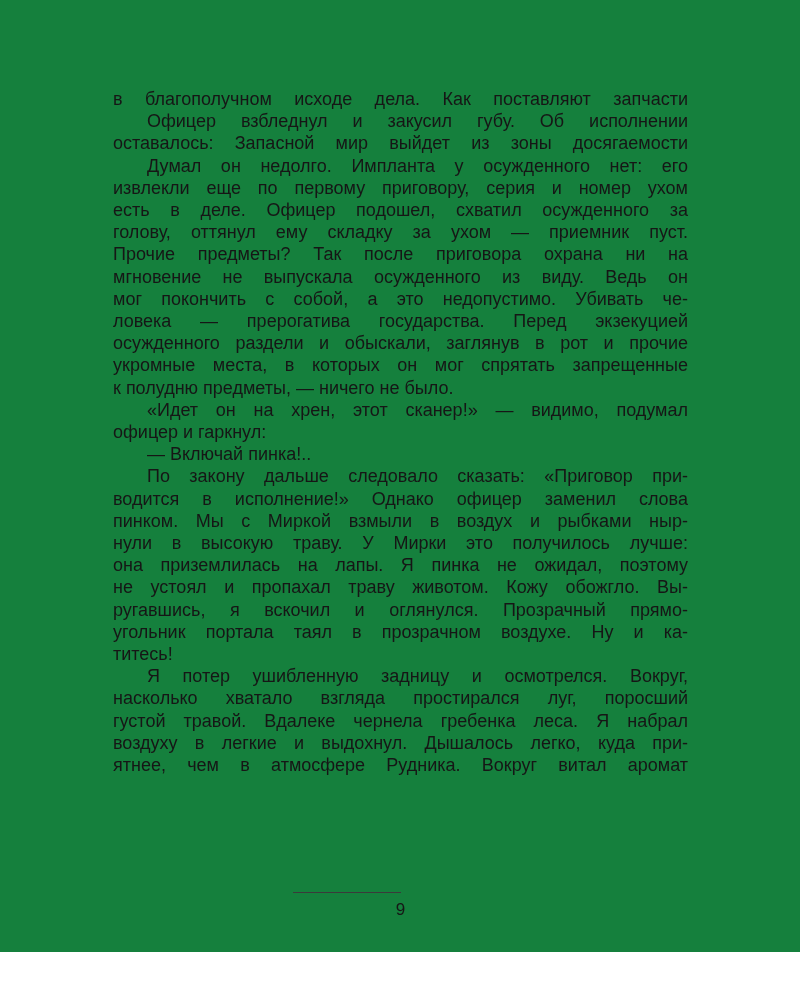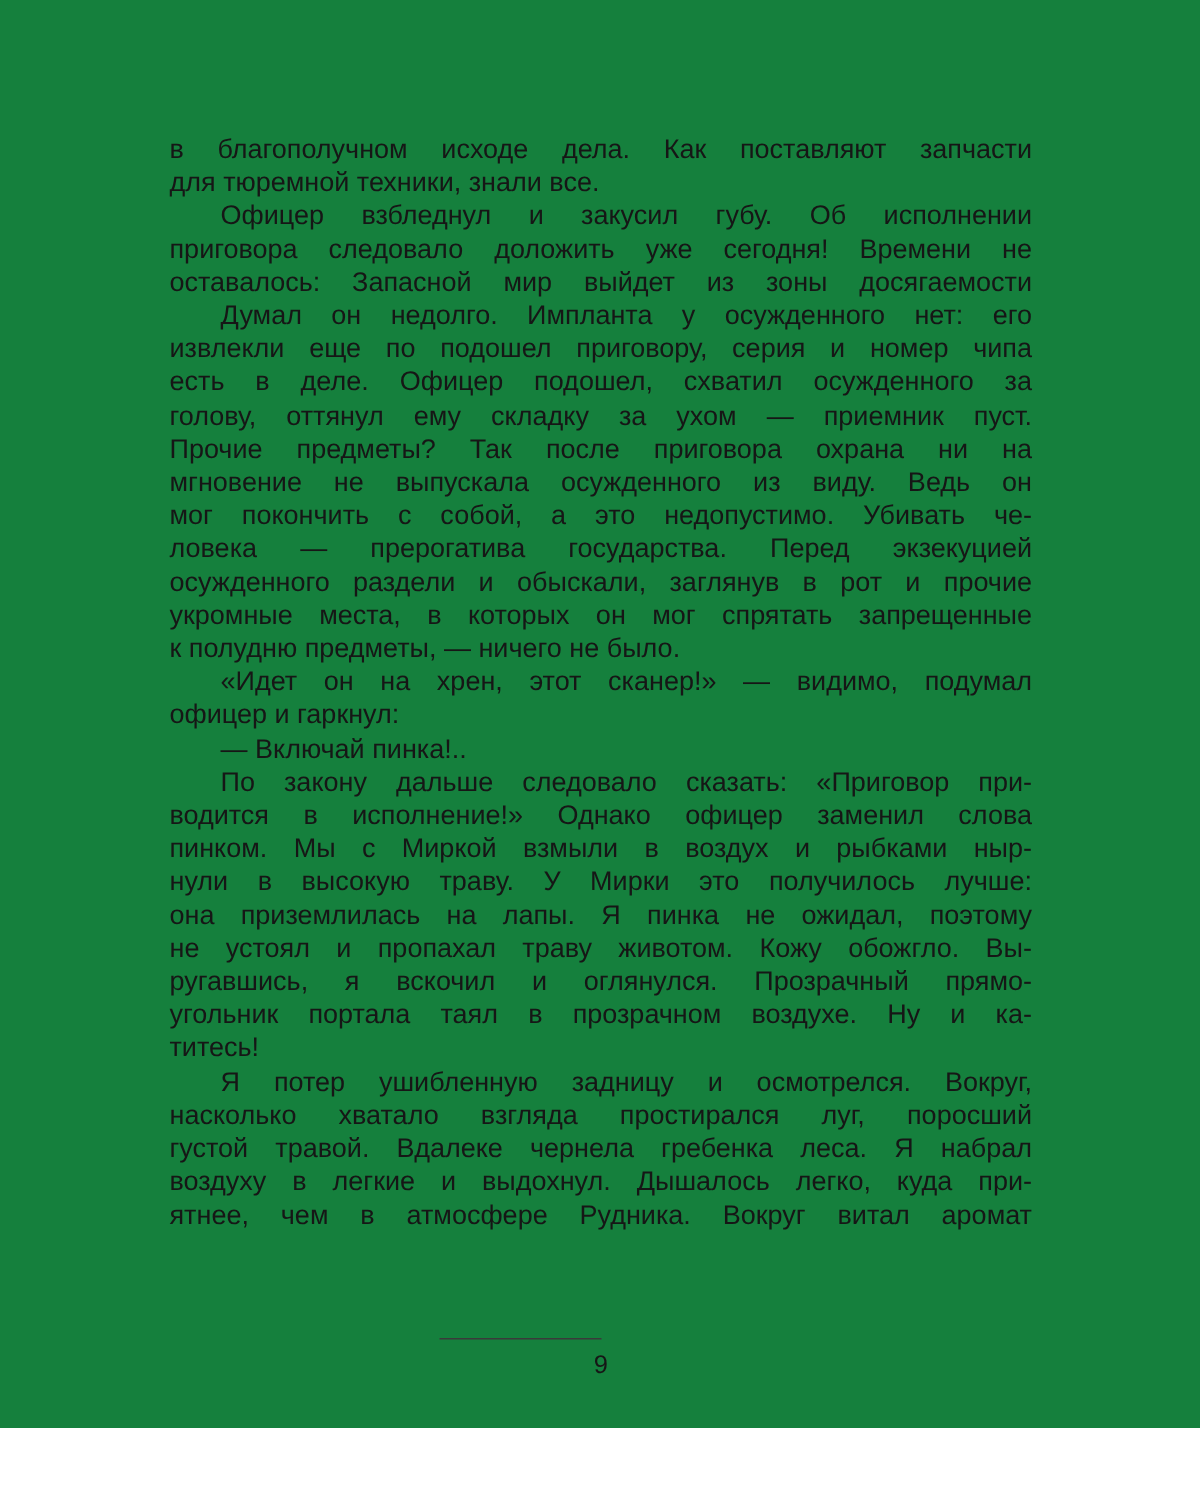--- a/index.html
+++ b/index.html
@@ -58,30 +58,28 @@
     color: #161616;
   }
 </style>
 </head>
 <body>
 
 <div class="page">
   <div class="text-block" id="text-block">
       <div class="paragraph">
         <div class="line">в благополучном исходе дела. Как поставляют запчасти</div>
-        <div class="line last">для тюремной техники, знали все.</div>
       </div>
       <div class="paragraph">
         <div class="line indent">Офицер взбледнул и закусил губу. Об исполнении</div>
-        <div class="line">приговора следовало доложить уже сегодня! Времени не</div>
         <div class="line">оставалось: Запасной мир выйдет из зоны досягаемости</div>
       </div>
       <div class="paragraph">
         <div class="line indent">Думал он недолго. Импланта у осужденного нет: его</div>
-        <div class="line">извлекли еще по подошел приговору, серия и номер чипа</div>
+        <div class="line">извлекли еще по первому приговору, серия и номер ухом</div>
         <div class="line">есть в деле. Офицер подошел, схватил осужденного за</div>
         <div class="line">голову, оттянул ему складку за ухом — приемник пуст.</div>
         <div class="line">Прочие предметы? Так после приговора охрана ни на</div>
         <div class="line">мгновение не выпускала осужденного из виду. Ведь он</div>
         <div class="line">мог покончить с собой, а это недопустимо. Убивать че-</div>
         <div class="line">ловека — прерогатива государства. Перед экзекуцией</div>
         <div class="line">осужденного раздели и обыскали, заглянув в рот и прочие</div>
         <div class="line">укромные места, в которых он мог спрятать запрещенные</div>
         <div class="line last">к полудню предметы, — ничего не было.</div>
       </div>

